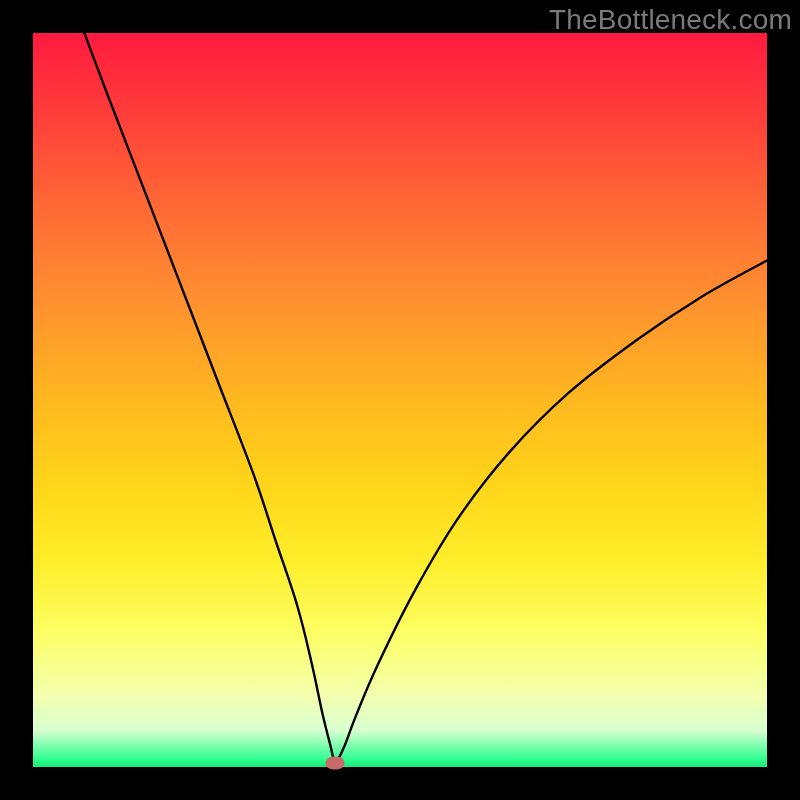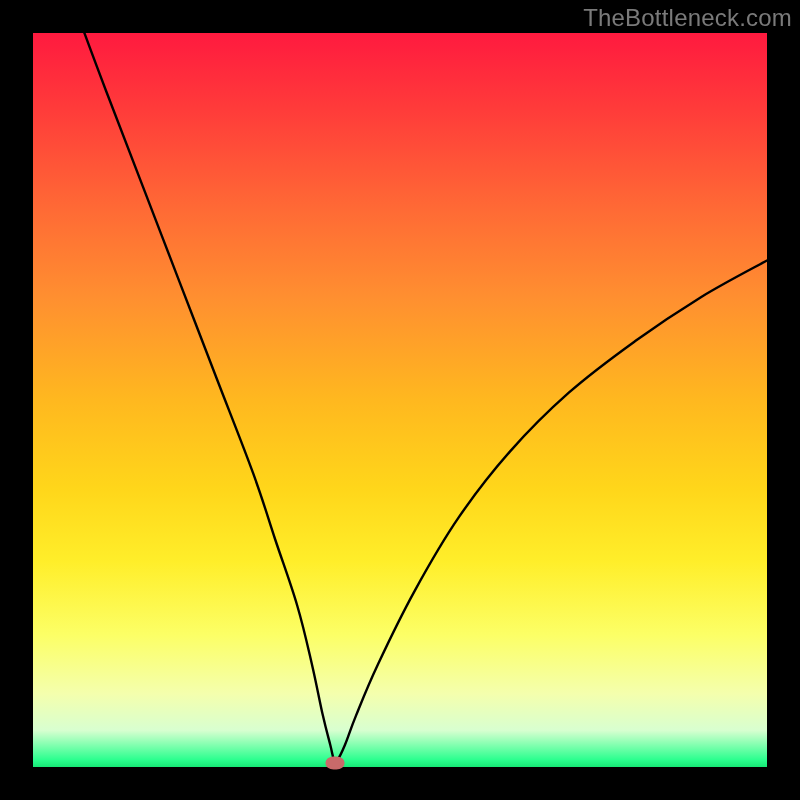--- a/index.html
+++ b/index.html
@@ -37,21 +37,21 @@
       #d8ffd0 95%,
       #2cff8f 99%,
       #17e876 100%
     );
   }
   .watermark {
     position: absolute;
     top: 4px;
     right: 8px;
     font-family: Arial, Helvetica, sans-serif;
-    font-size: 24px;
+    font-size: 28px;
     color: #7a7a7a;
     letter-spacing: 0.2px;
     user-select: none;
   }
   svg.curve {
     position: absolute;
     left: 0;
     top: 0;
     width: 734px;
     height: 734px;

